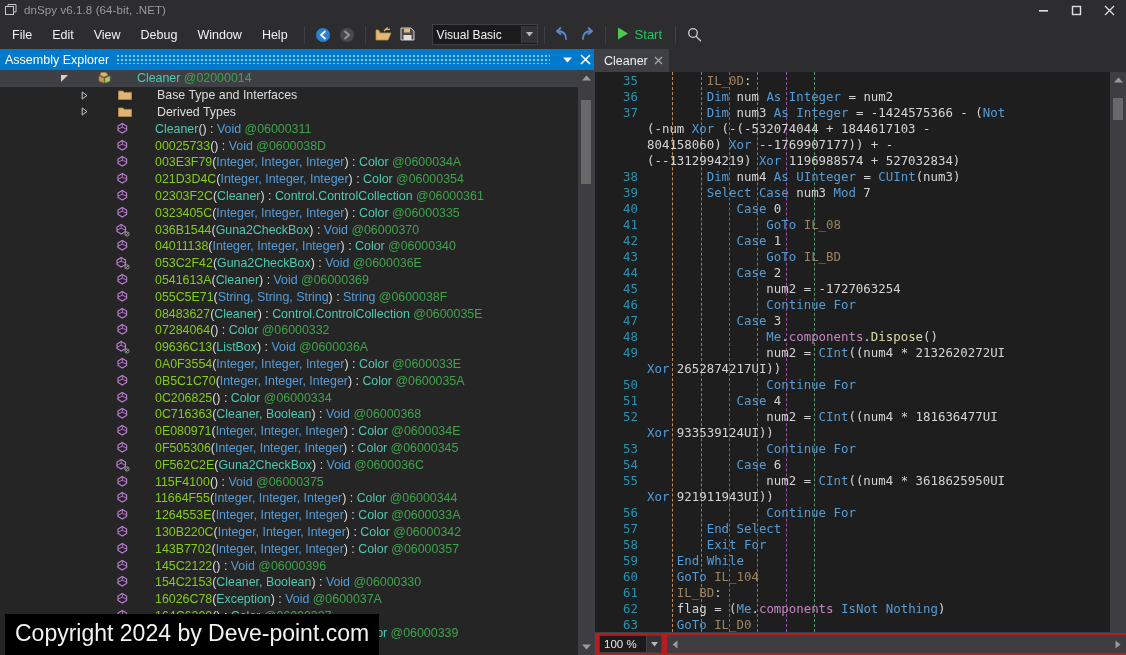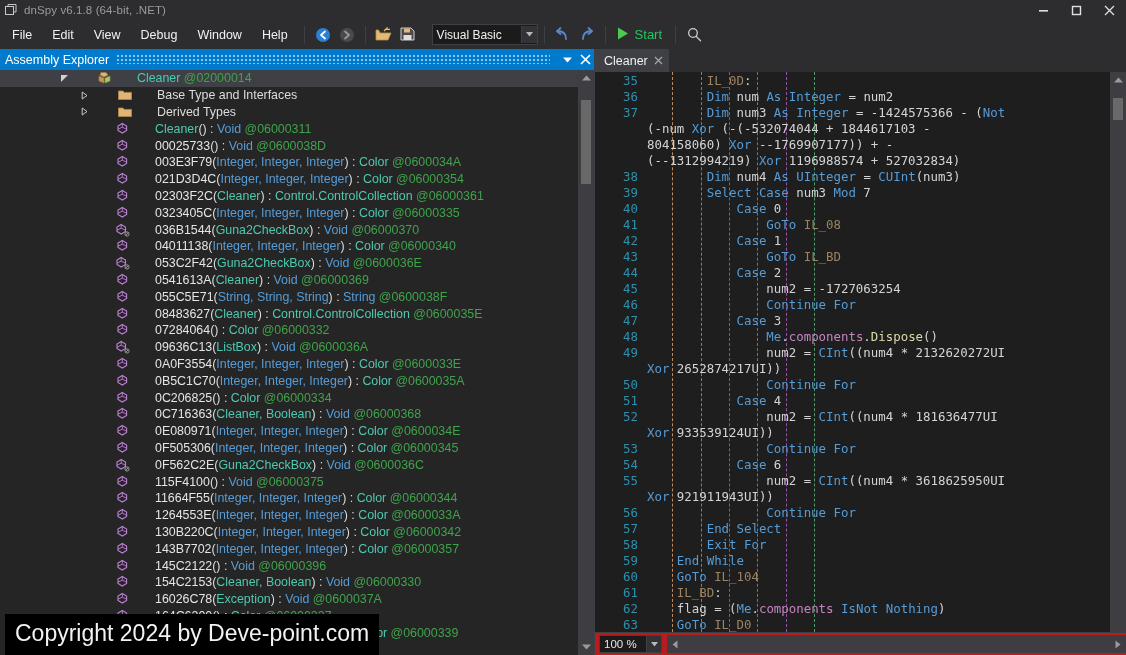--- a/index.html
+++ b/index.html
@@ -121,21 +121,21 @@
   }
   .trow.selected { background: #3f3f46; }
   .trow.depth1 { padding-left: 78px; }
   .trow.depth2 { padding-left: 76px; }
   .twisty {
     width: 13px; display: inline-flex; align-items: center; justify-content: center;
     flex: 0 0 13px; margin-right: 1px;
   }
   .tico { width: 17px; flex: 0 0 17px; display: inline-flex; align-items: center; justify-content: center; }
   .tlabel { color: #d4d4d4; }
-  .c-orange { color: #e5e5e5; margin-top: 8px; }
+  .c-orange { color: #84cc16; margin-top: 8px; }
   .c-teal   { color: #4ec9b0; }
   .c-blue   { color: #569cd6; }
   .c-green  { color: #3fa34a; }
   .c-white  { color: #dcdcdc; }
 
   .vscroll {
     width: 16px; flex: 0 0 16px; background: #3e3e42;
     display: flex; flex-direction: column; align-items: center;
     position: relative;
   }

